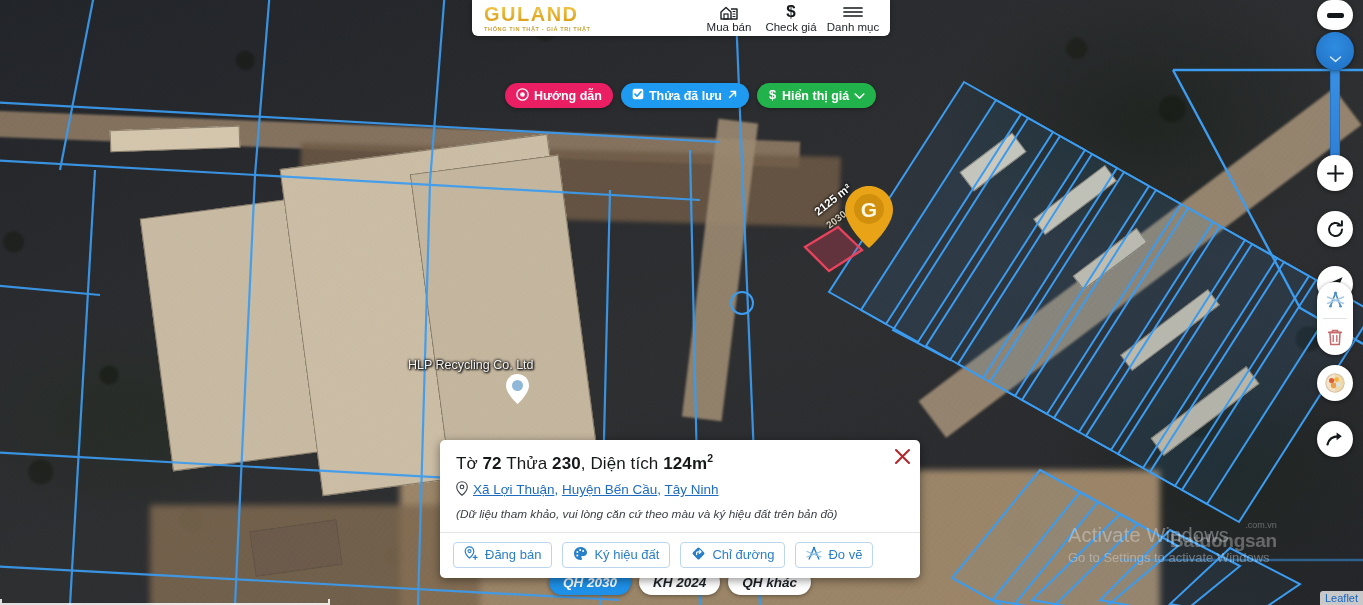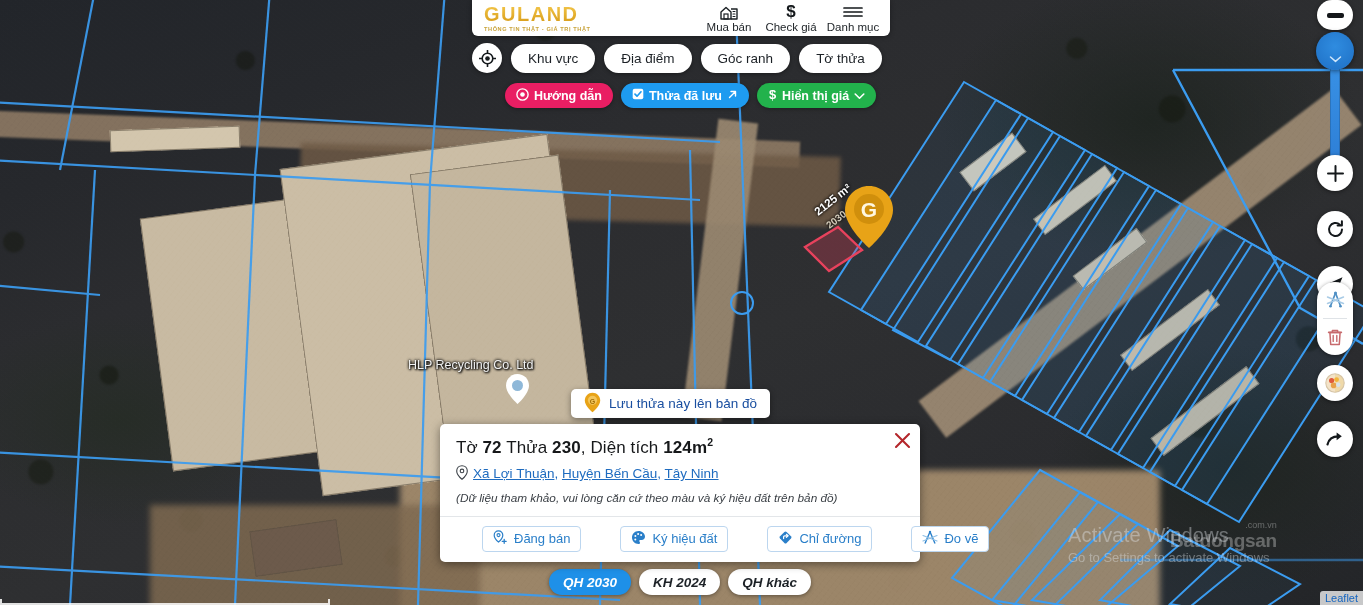--- a/index.html
+++ b/index.html
@@ -120,21 +120,21 @@
   
   .save-parcel {
     position:absolute; left:571px; top:389px; height:29px; padding:0 13px;
     background:#fff; border-radius:5px; display:flex; align-items:center; gap:8px;
     box-shadow:0 2px 6px rgba(0,0,0,.4); cursor:pointer; z-index:45;
     font-size:13.5px; color:#1a4fa0;
   }
 
   
   .card {
-    position:absolute; left:440px; top:424px; width:480px;
+    position:absolute; left:440px; top:440px; width:480px;
     background:#fff; border-radius:5px; box-shadow:0 2px 10px rgba(0,0,0,.45); z-index:50;
   }
   .card-close {
     position:absolute; right:8px; top:6px; width:20px; height:20px; cursor:pointer;
     display:flex; align-items:center; justify-content:center;
   }
   .card-pad { padding:12px 16px 0 16px; }
   .card-title { font-size:17px; color:#16181a; letter-spacing:.1px; }
   .card-title b { font-weight:700; }
   .card-title sup { font-size:10.5px; vertical-align:super; }
@@ -145,21 +145,21 @@
   .card-note {
     margin-top:8px; padding-bottom:11px; font-size:11.8px; font-style:italic; color:#3b4046;
   }
   .card-actions {
     border-top:1px solid #e3e6e9; padding:9px 13px 10px 13px;
     display:flex; gap:10px;
   }
   .act {
     height:26px; padding:0 10px; border:1px solid #bcd6ef; border-radius:4px;
     background:#fff; color:#2a7fc9; font-size:13px; display:flex; align-items:center;
-    gap:6px; cursor:pointer; white-space:nowrap;margin-left:29px;
+    gap:6px; cursor:pointer; white-space:nowrap;
   }
 
   
   .layers {
     position:absolute; left:549px; bottom:10px; display:flex; gap:8px; z-index:45;
   }
   .ltab {
     height:26px; padding:0 14px; border-radius:13px; background:#fff; color:#1d2227;
     display:flex; align-items:center; font-size:13.5px; font-weight:700;
     box-shadow:0 1px 4px rgba(0,0,0,.4); cursor:pointer; white-space:nowrap;font-style:italic;
@@ -383,33 +383,20 @@
           <svg width="20" height="14" viewBox="0 0 20 14">
             <path d="M1 3h18M1 7h18M1 11h18" stroke="#14181b" stroke-width="1.7" stroke-linecap="round"></path>
           </svg>
         </span>
         <span class="lb">Danh mục</span>
       </div>
 
     </div>
   </div>
 
-  <div class="filters">
-    <div class="gps-btn">
-      <svg width="17" height="17" viewBox="0 0 17 17">
-        <circle cx="8.5" cy="8.5" r="5.3" fill="none" stroke="#15191c" stroke-width="1.6"></circle>
-        <circle cx="8.5" cy="8.5" r="2.3" fill="#15191c"></circle>
-        <path d="M8.5 0.4v2.2M8.5 14.4v2.2M0.4 8.5h2.2M14.4 8.5h2.2" stroke="#15191c" stroke-width="1.6" stroke-linecap="round"></path>
-      </svg>
-    </div>
-    <div class="pill">Khu vực</div>
-    <div class="pill">Địa điểm</div>
-    <div class="pill">Góc ranh</div>
-    <div class="pill">Tờ thửa</div>
-  </div>
 
   <div class="chips">
     <div class="chip chip-pink">
       <span>
         <svg width="13" height="13" viewBox="0 0 13 13">
           <circle cx="6.5" cy="6.5" r="5.6" fill="none" stroke="#fff" stroke-width="1.4"></circle>
           <circle cx="6.5" cy="6.5" r="2.3" fill="#fff"></circle>
         </svg>
       </span>
       <span>Hướng dẫn</span>
@@ -436,30 +423,20 @@
       </span>
       <span>Hiển thị giá</span>
       <span>
         <svg width="11" height="8" viewBox="0 0 11 8">
           <path d="M1.2 2 L5.5 6.2 L9.8 2" fill="none" stroke="#fff" stroke-width="1.6" stroke-linecap="round" stroke-linejoin="round"></path>
         </svg>
       </span>
     </div>
   </div>
 
-  <div class="save-parcel">
-    <span>
-      <svg width="17" height="21" viewBox="0 0 17 21">
-        <path d="M8.5 0.8C4.2 0.8 0.8 4.2 0.8 8.5c0 5.8 7.7 11.7 7.7 11.7s7.7-5.9 7.7-11.7C16.2 4.2 12.8 0.8 8.5 0.8Z" fill="#e8a317"></path>
-        <circle cx="8.5" cy="8.3" r="4.6" fill="#f3c55a"></circle>
-        <text x="8.5" y="11.6" text-anchor="middle" font-family="Liberation Sans, sans-serif" font-size="7" font-weight="700" fill="#a06d05">G</text>
-      </svg>
-    </span>
-    <span>Lưu thửa này lên bản đồ</span>
-  </div>
 
   <div class="card">
     <div class="card-close">
       <svg width="17" height="17" viewBox="0 0 17 17">
         <path d="M2 2 L15 15 M15 2 L2 15" stroke="#b4262b" stroke-width="2.1" stroke-linecap="round"></path>
       </svg>
     </div>
     <div class="card-pad">
       <div class="card-title">
         <span>Tờ </span><b>72</b><span> Thửa </span><b>230</b><span>, Diện tích </span><b>124m</b><b><sup>2</sup></b>

